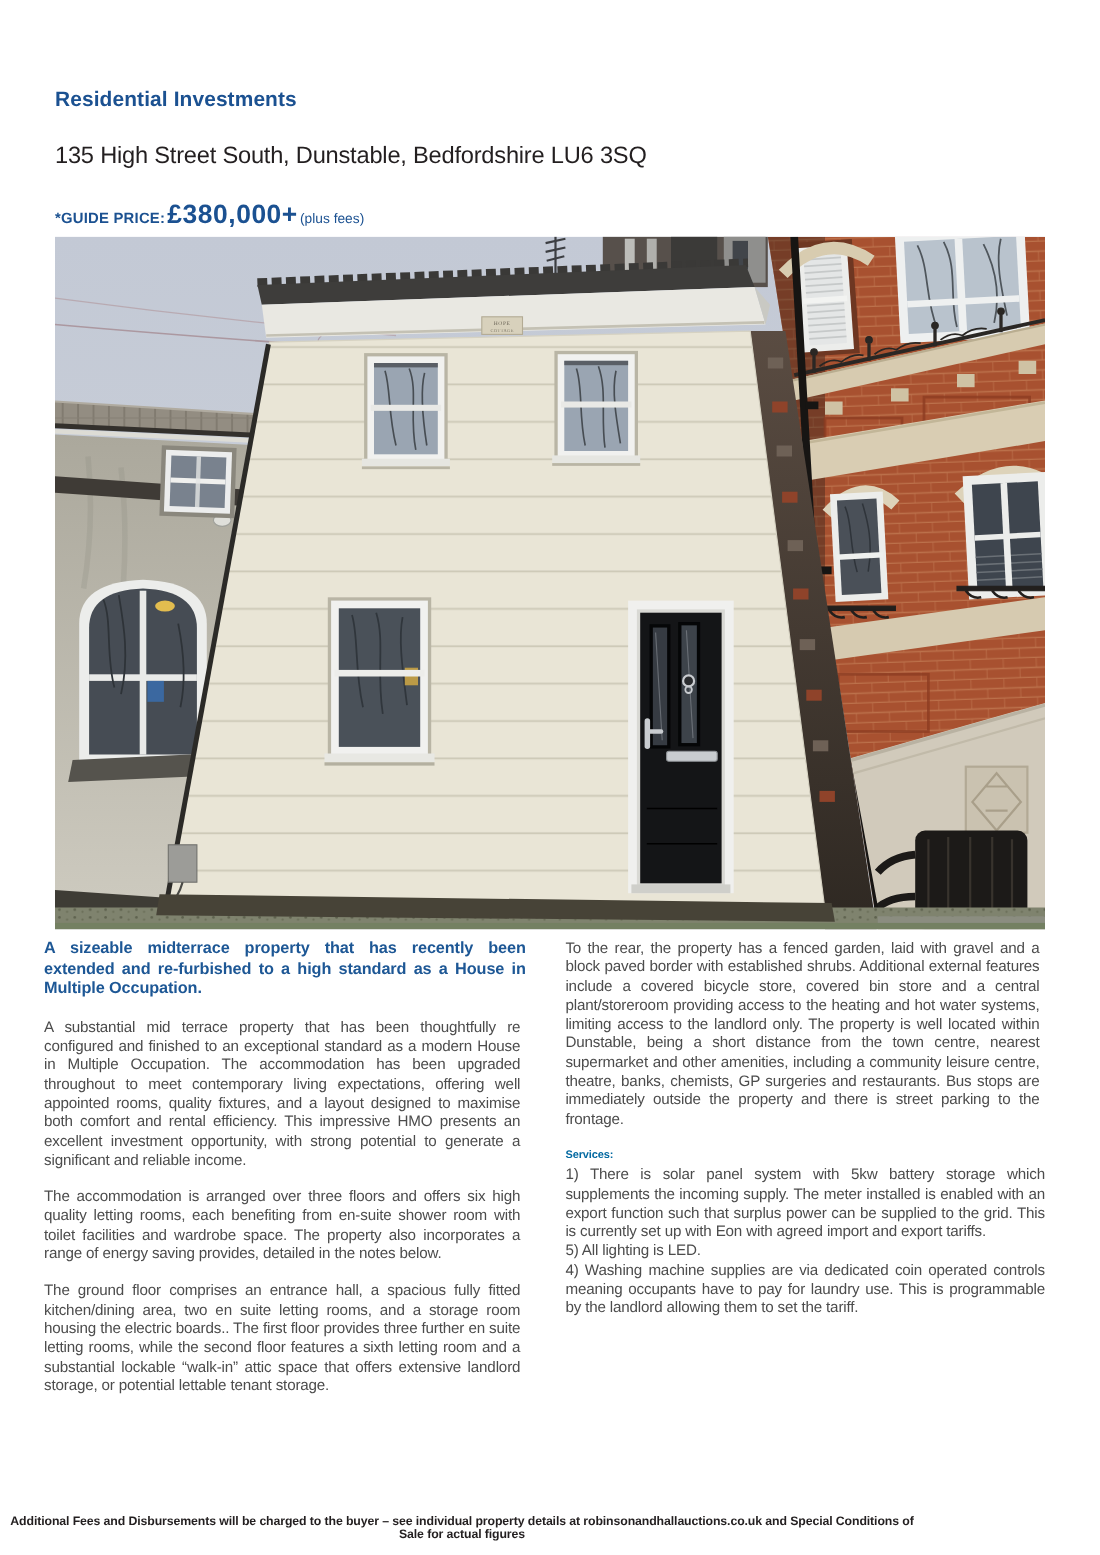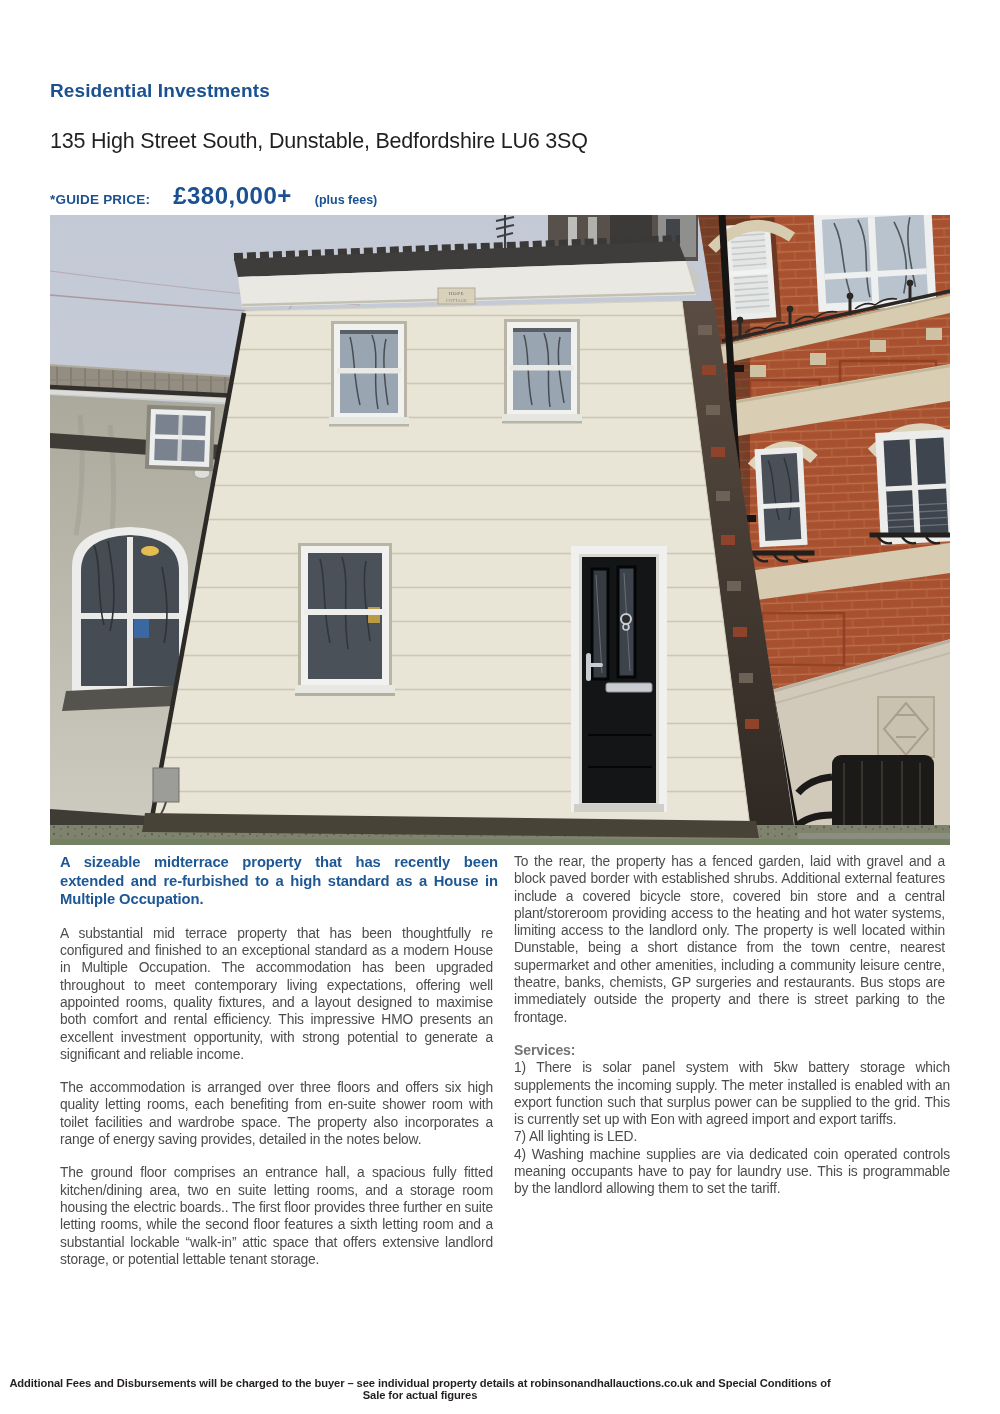--- a/index.html
+++ b/index.html
@@ -3,34 +3,34 @@
 <meta charset="utf-8">
 <style>
   html,body{margin:0;padding:0;background:#ffffff;}
   .page{position:relative;width:1000px;height:1414px;background:#ffffff;overflow:hidden;
         font-family:"Liberation Sans",sans-serif;}
   .section-label{position:absolute;left:50px;top:80px;font-size:19px;font-weight:bold;
         color:#1b5191;letter-spacing:0.1px;}
   .lot-badge{position:absolute;left:874px;top:46px;width:70px;height:83px;}
   .address{position:absolute;left:50px;top:129px;font-size:21.5px;font-weight:normal;
         color:#231f20;letter-spacing:-0.2px;}
-  .price-line{position:absolute;left:50px;top:171px;display:flex;align-items:baseline;gap:23px;color:#1b5191;}
+  .price-line{position:absolute;left:50px;top:171px;display:flex;align-items:baseline;gap:2px;color:#1b5191;}
   .price-label{font-size:13.5px;font-weight:bold;letter-spacing:0.2px;}
   .price-value{font-size:24px;font-weight:bold;letter-spacing:0.5px;margin-top:11px;}
-  .price-suffix{font-size:12.5px;font-weight:bold;}
+  .price-suffix{font-size:12.5px;font-weight:normal;}
   .photo-wrap{position:absolute;left:50px;top:215px;width:900px;height:630px;overflow:hidden;}
   .photo-wrap svg{display:block;}
   .col{position:absolute;top:853px;}
-  .col-left{left:60px;width:438px;}
+  .col-left{left:40px;width:438px;}
   .col-right{left:514px;width:436px;}
   p.body{font-size:13.8px;line-height:17.3px;text-align:justify;color:#4c4c4c;
         margin:0 5px 16px 0;letter-spacing:-0.15px;}
   p.intro{font-size:14.8px;line-height:18.6px;font-weight:bold;color:#1d5795;
         text-align:justify;margin:0 0 16px 0;letter-spacing:-0.1px;}
-  p.services-heading{font-size:14px;line-height:17.3px;font-weight:bold;color:#737373;
+  p.services-heading{font-size:10px;line-height:17.3px;font-weight:bold;color:#0369a1;
         margin:0;letter-spacing:-0.1px;}
   p.service{margin:0 0 0 0;}
   .footer{position:absolute;left:0;top:1377px;width:840px;text-align:center;
         font-size:11.2px;font-weight:bold;color:#231f20;letter-spacing:-0.1px;}
 </style>
 </head>
 <body>
 
 <div class="page">
 
@@ -356,18 +356,18 @@
     <p class="intro">A sizeable midterrace property that has recently been extended and re-furbished to a high standard as a House in Multiple Occupation.</p>
     <p class="body">A substantial mid terrace property that has been thoughtfully re configured and finished to an exceptional standard as a modern House in Multiple Occupation. The accommodation has been upgraded throughout to meet contemporary living expectations, offering well appointed rooms, quality fixtures, and a layout designed to maximise both comfort and rental efficiency. This impressive HMO presents an excellent investment opportunity, with strong potential to generate a significant and reliable income.</p>
     <p class="body">The accommodation is arranged over three floors and offers six high quality letting rooms, each benefiting from en-suite shower room with toilet facilities and wardrobe space. The property also incorporates a range of energy saving provides, detailed in the notes below.</p>
     <p class="body">The ground floor comprises an entrance hall, a spacious fully fitted kitchen/dining area, two en suite letting rooms, and a storage room housing the electric boards.. The first floor provides three further en suite letting rooms, while the second floor features a sixth letting room and a substantial lockable “walk-in” attic space that offers extensive landlord storage, or potential lettable tenant storage.</p>
   </div>
 
   <div class="col col-right">
     <p class="body">To the rear, the property has a fenced garden, laid with gravel and a block paved border with established shrubs. Additional external features include a covered bicycle store, covered bin store and a central plant/storeroom providing access to the heating and hot water systems, limiting access to the landlord only. The property is well located within Dunstable, being a short distance from the town centre, nearest supermarket and other amenities, including a community leisure centre, theatre, banks, chemists, GP surgeries and restaurants. Bus stops are immediately outside the property and there is street parking to the frontage.</p>
     <p class="services-heading">Services:</p>
     <p class="body service">1) There is solar panel system with 5kw battery storage which supplements the incoming supply. The meter installed is enabled with an export function such that surplus power can be supplied to the grid. This is currently set up with Eon with agreed import and export tariffs.</p>
-    <p class="body service">7) All lighting is LED.</p>
+    <p class="body service">5) All lighting is LED.</p>
     <p class="body service">4) Washing machine supplies are via dedicated coin operated controls meaning occupants have to pay for laundry use. This is programmable by the landlord allowing them to set the tariff.</p>
   </div>
 
   <div class="footer">Additional Fees and Disbursements will be charged to the buyer –  see individual property details at robinsonandhallauctions.co.uk and Special Conditions of Sale for actual figures</div>
 </div>
 
 </body></html>

